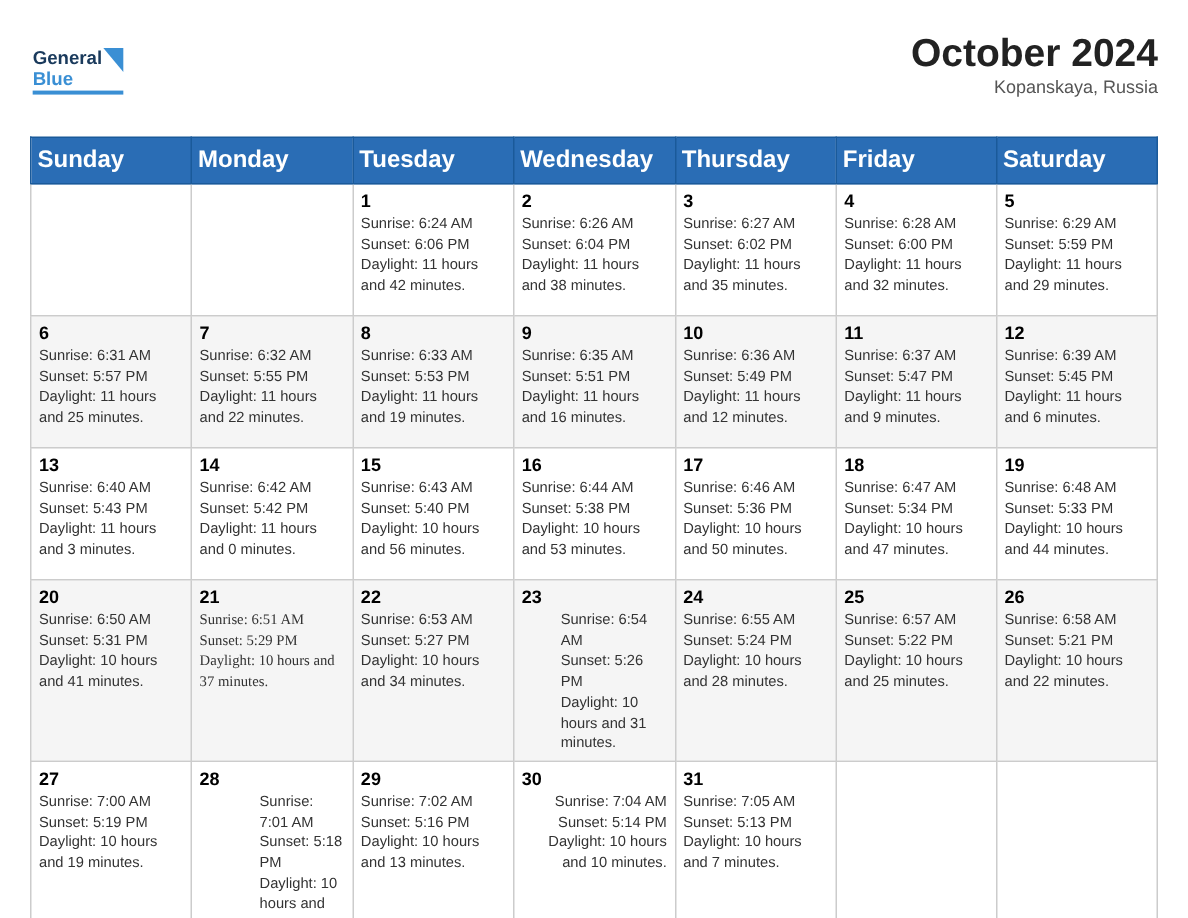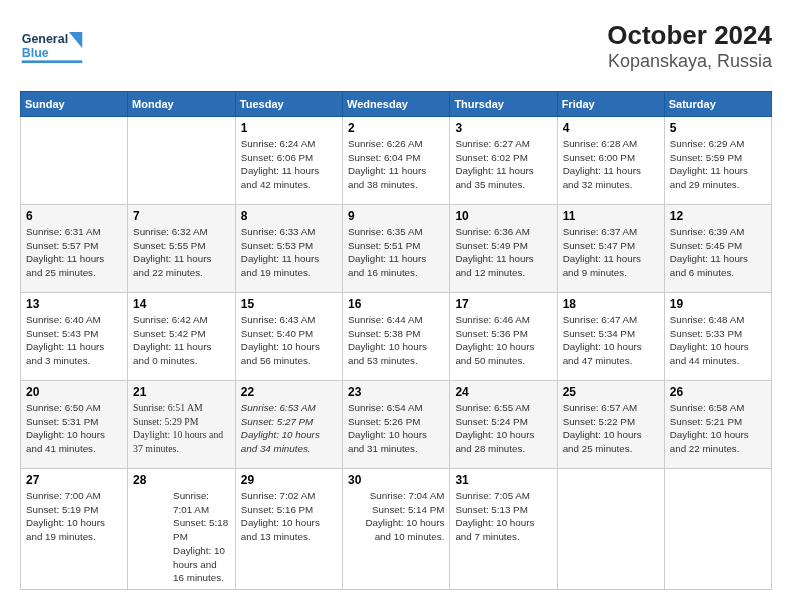--- a/index.html
+++ b/index.html
@@ -23,34 +23,34 @@
     }
     .title-area {
       text-align: right;
     }
     .month-title {
       font-size: 26px;
       font-weight: bold;
       color: #222;
     }
     .location {
-      font-size: 18px;
+      font-size: 12px;
       color: #555;
     }
     .calendar {
       width: 100%;
       border-collapse: collapse;
       font-size: 10.5px;
     }
     .calendar th {
       background: #2a6db5;
       color: #fff;
       padding: 6px 4px;
       text-align: left;
-      font-size: 11px;
+      font-size: 16px;
       font-weight: bold;
       border: 1px solid #1a5a9a;
     }
     .calendar td {
       border: 1px solid #ccc;
       vertical-align: top;
       padding: 4px 5px;
       width: 108px;
       min-height: 80px;
       height: 88px;
@@ -242,27 +242,27 @@
 Daylight: 10 hours and 41 minutes.</div>
         </td>
         <td>
           <span class="day-num">21</span>
           <div class="day-info" style="white-space: pre-line; font-family: Liberation Serif, serif;">Sunrise: 6:51 AM
 Sunset: 5:29 PM
 Daylight: 10 hours and 37 minutes.</div>
         </td>
         <td>
           <span class="day-num">22</span>
-          <div class="day-info" style="white-space: pre-line; font-style: italic;">Sunrise: 6:53 AM
+          <div class="day-info" style="white-space: pre-line;">Sunrise: 6:53 AM
 Sunset: 5:27 PM
 Daylight: 10 hours and 34 minutes.</div>
         </td>
         <td>
           <span class="day-num">23</span>
-          <div class="day-info" style="white-space: pre-line;">Sunrise: 6:54 AM
+          <div class="day-info" style="white-space: pre-line; margin-left: 26px;">Sunrise: 6:54 AM
 Sunset: 5:26 PM
 Daylight: 10 hours and 31 minutes.</div>
         </td>
         <td>
           <span class="day-num">24</span>
           <div class="day-info" style="white-space: pre-line;">Sunrise: 6:55 AM
 Sunset: 5:24 PM
 Daylight: 10 hours and 28 minutes.</div>
         </td>
         <td>

